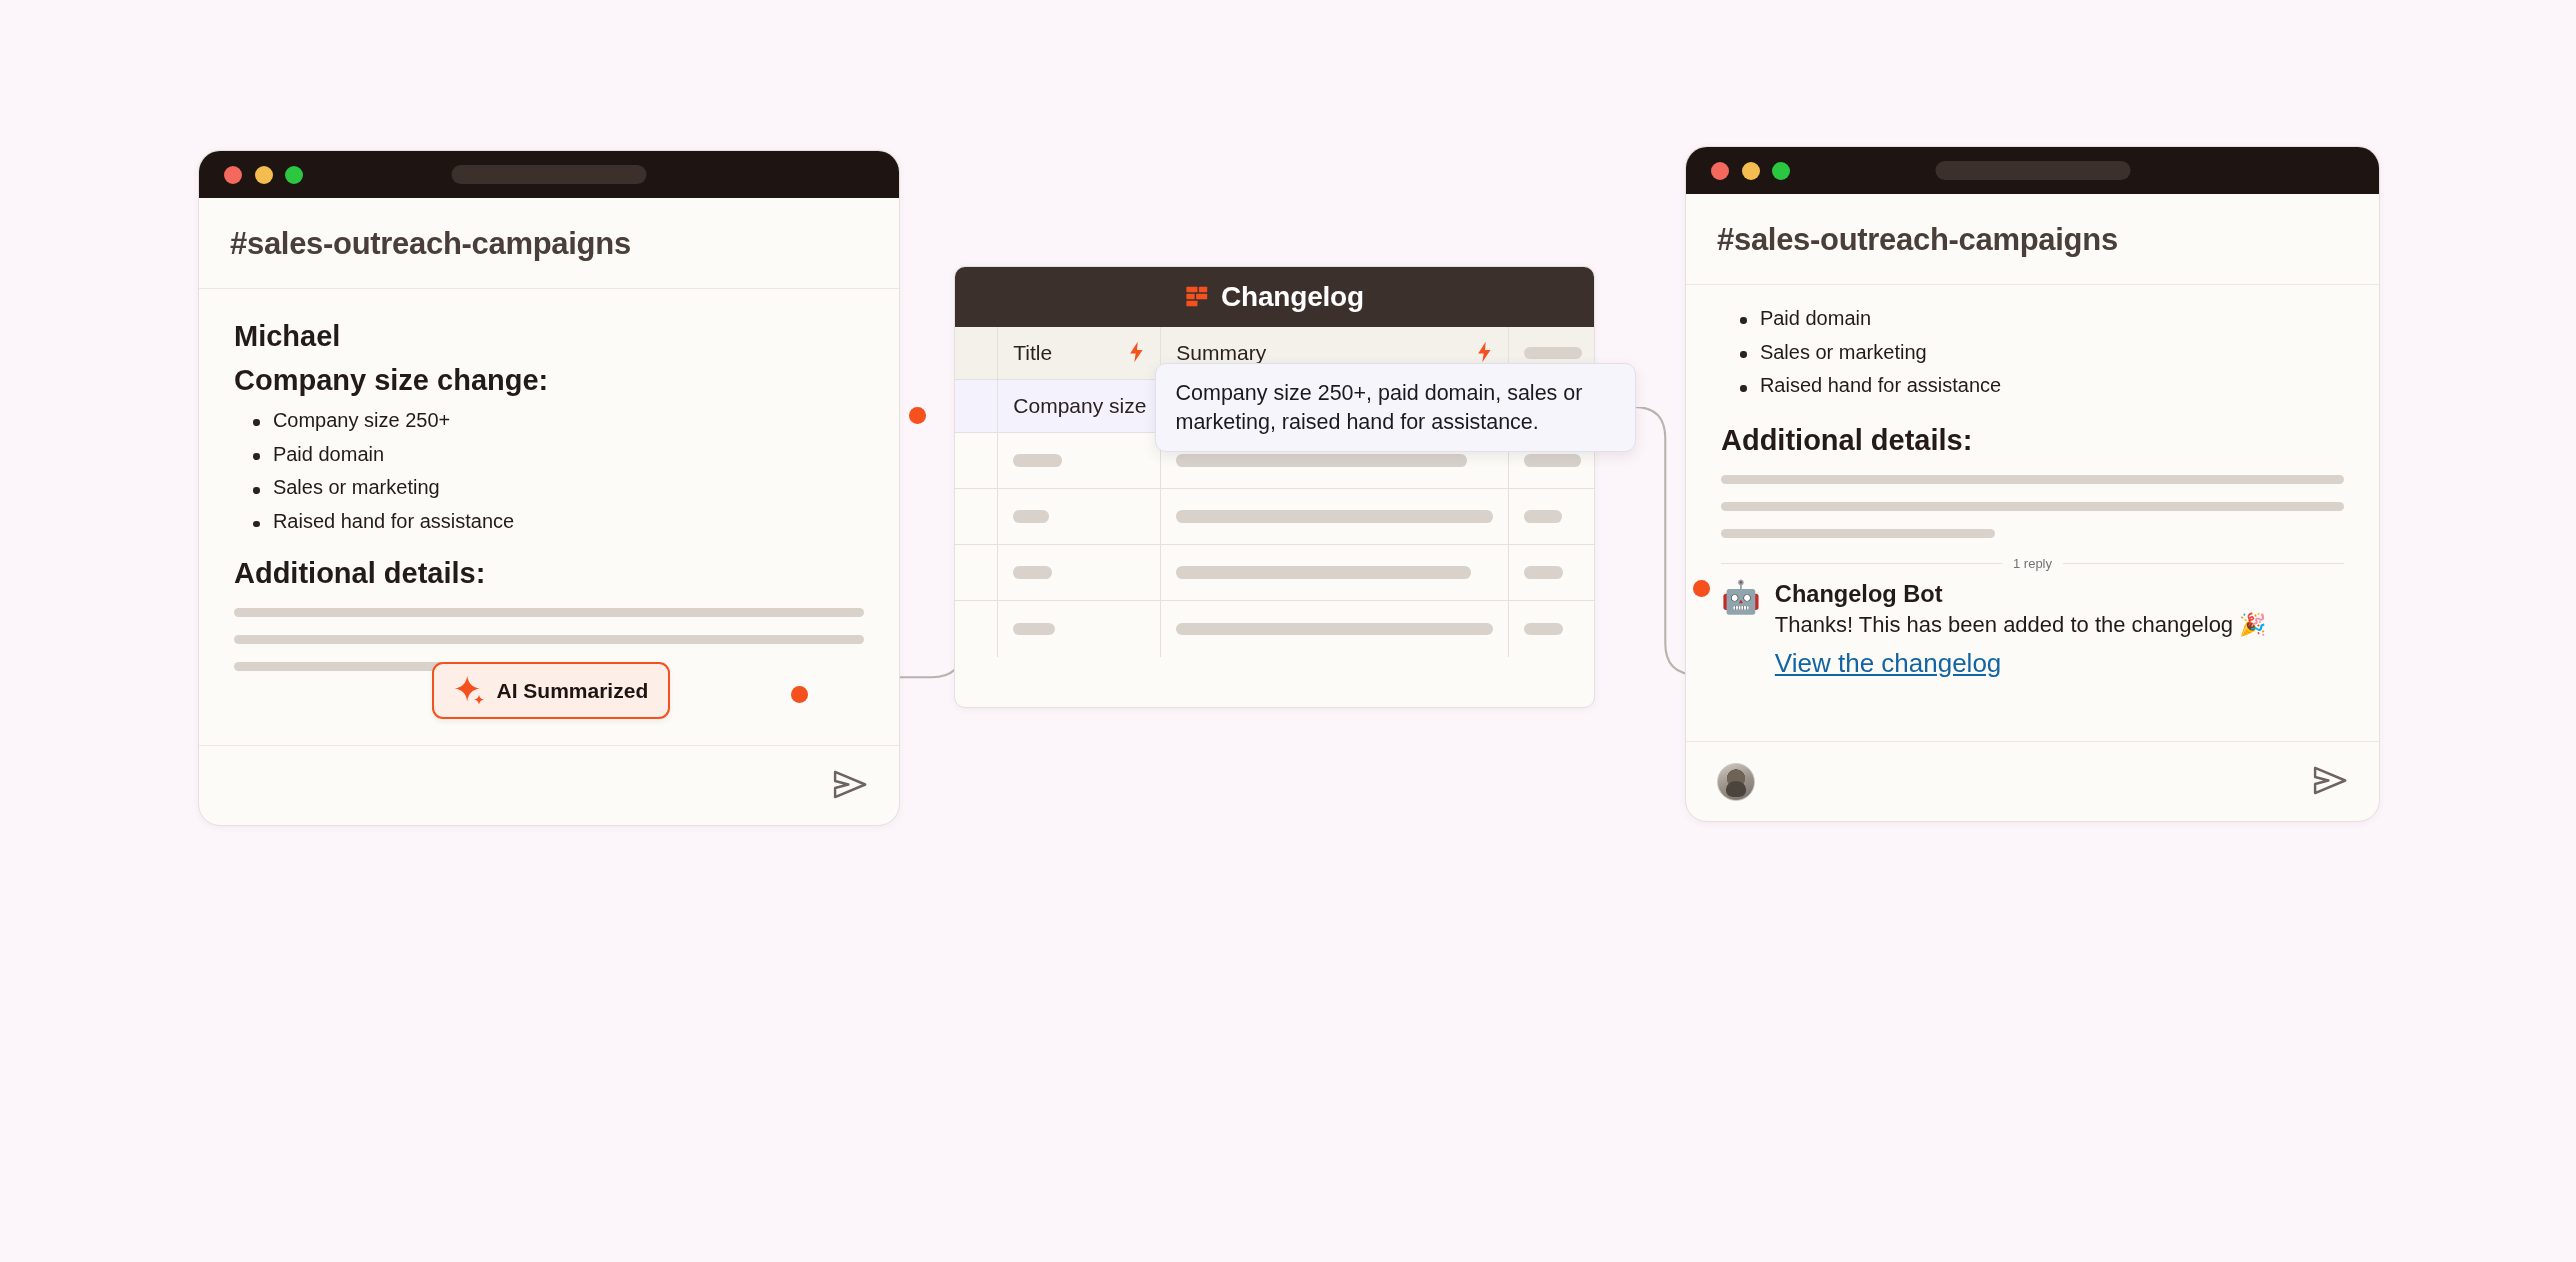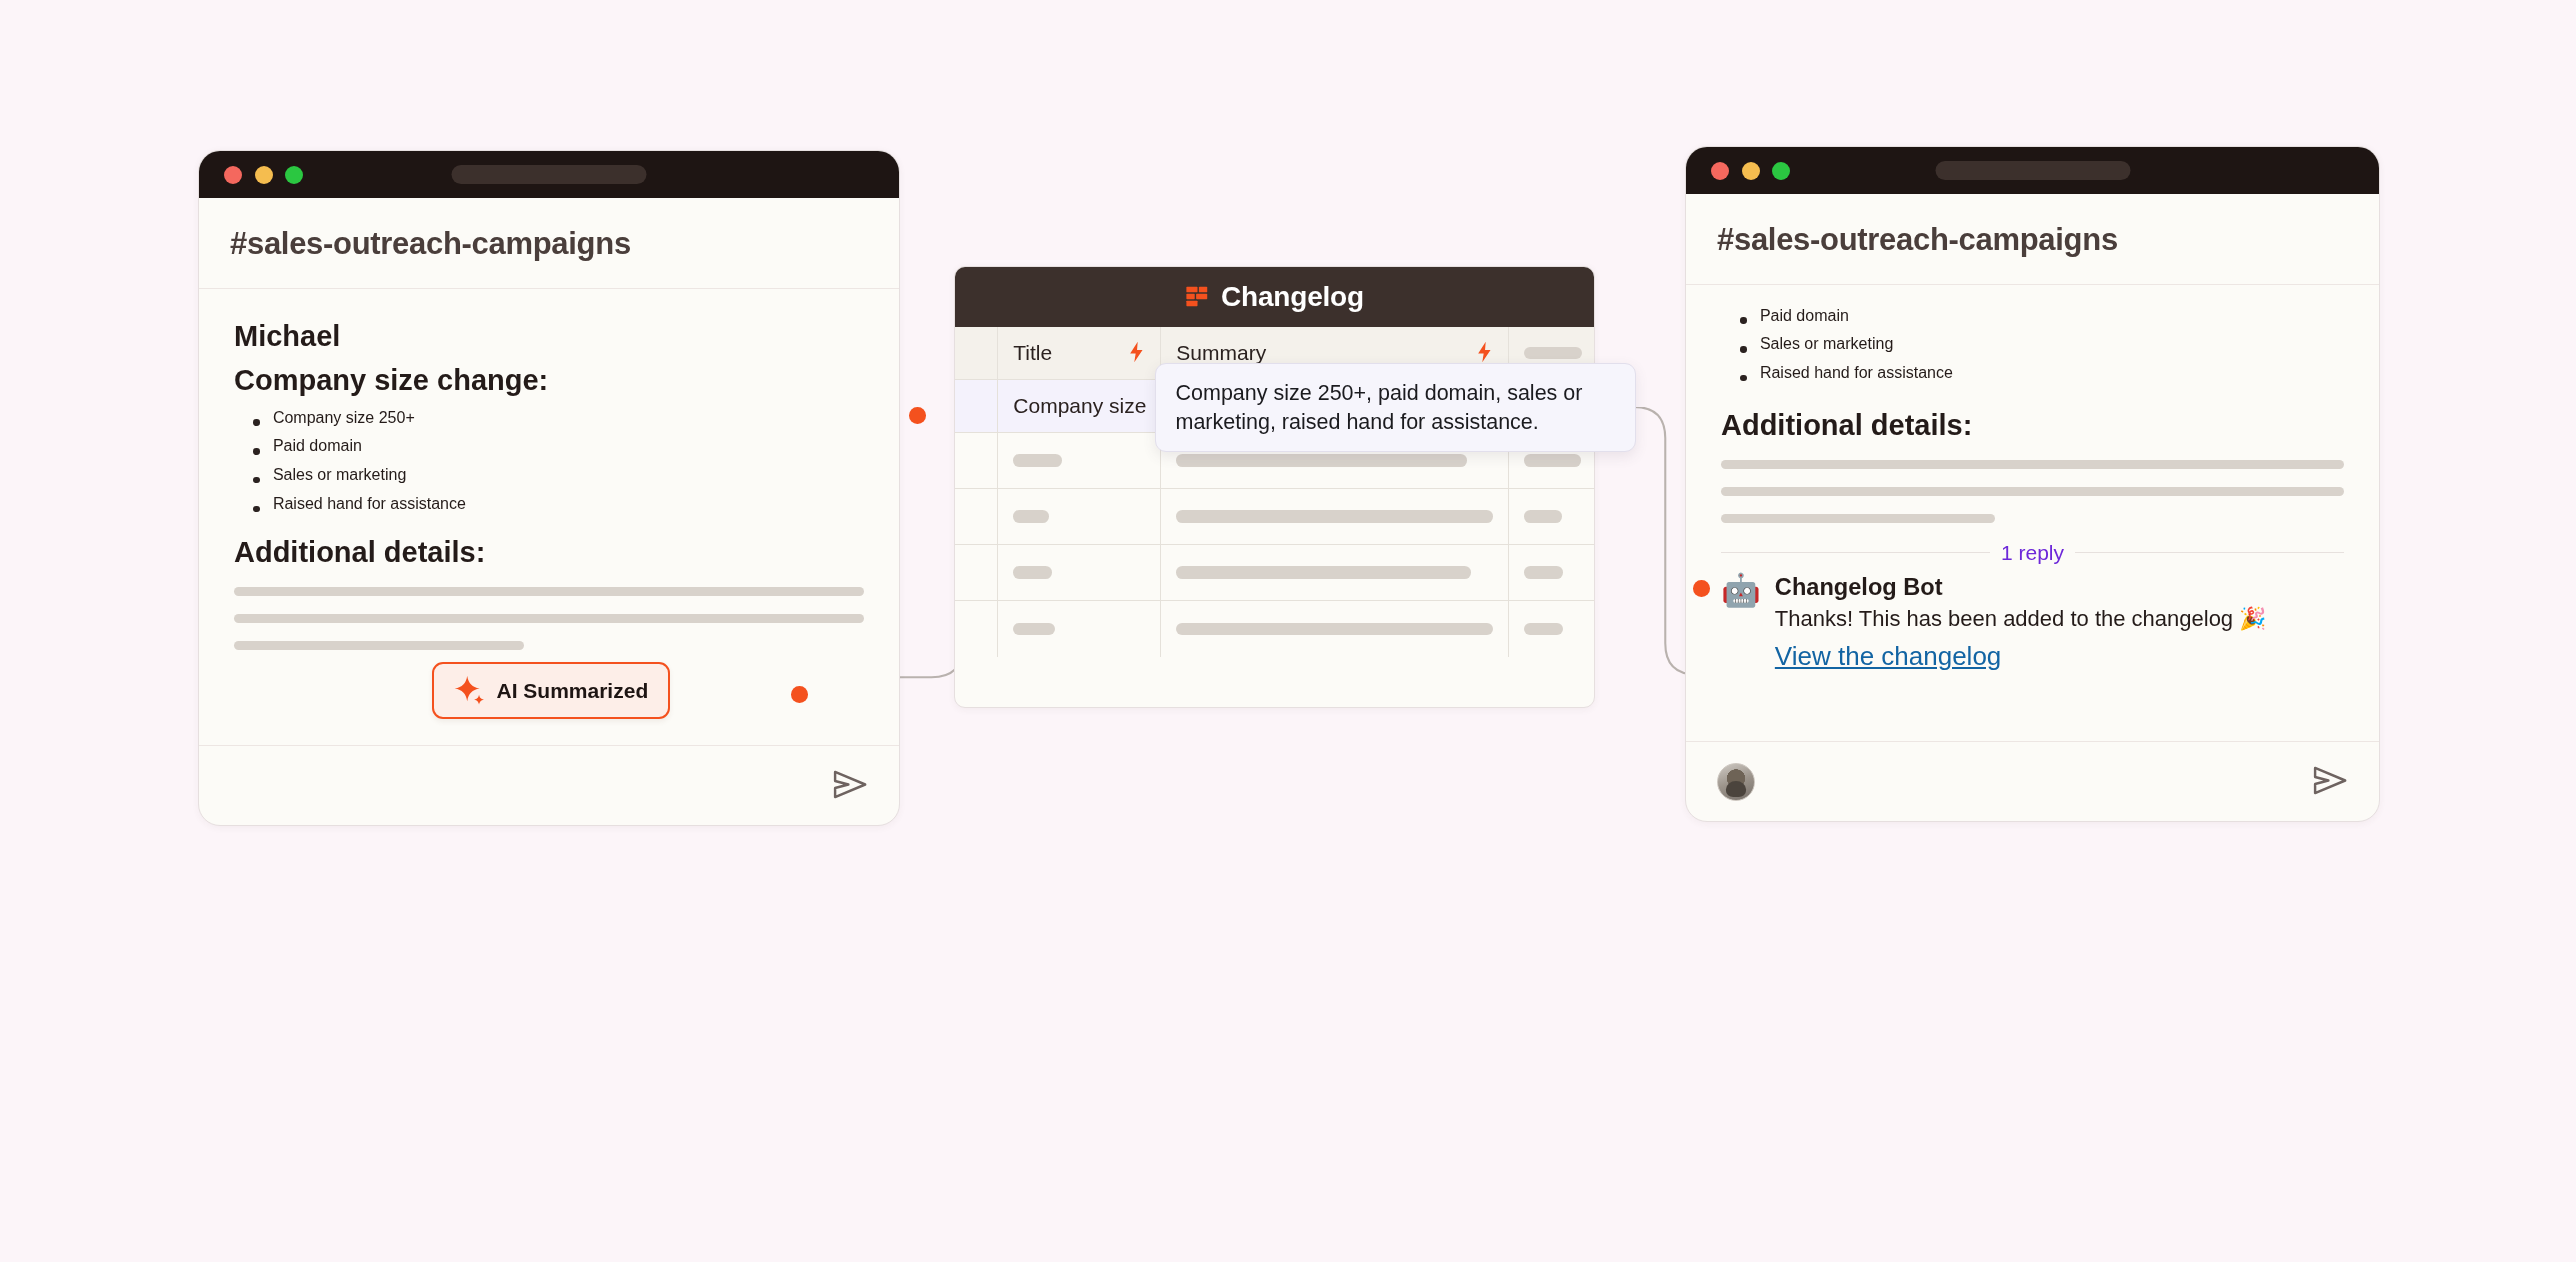--- a/index.html
+++ b/index.html
@@ -45,21 +45,21 @@
     font-size: 31px; font-weight: 700; color: #4A3E3B; letter-spacing: -0.3px;
   }
   .head-rule { height: 0.7px; background: #EDE6E3; }
 
   .body-area { padding: 31px 35px 0 35px; position: relative; }
 
   .author { font-size: 29px; font-weight: 700; color: #241B19; margin-bottom: 11px; }
   .section-label { font-size: 29px; font-weight: 700; color: #241B19; }
   ul.bullets { list-style: none; margin: 11px 0 0 15.3px; }
   ul.bullets li {
-    font-size: 16px; color: #241B19; line-height: 1.28;
+    font-size: 20px; color: #241B19; line-height: 1.28;
     position: relative; padding-left: 23.6px; margin-bottom: 8.3px;
   }
   ul.bullets li::before {
     content: ""; position: absolute; left: 4.2px; top: 11.8px;
     width: 6.3px; height: 6.3px; border-radius: 50%; background: #2B2220;
   }
 
   .skel { background: #D8D2CB; border-radius: 4.9px; height: 9px; margin-top: 18px; }
 
   .composer {
@@ -138,21 +138,21 @@
   }
 
   
   .bot-row { display: flex; gap: 14px; margin-top: 9.7px; }
   .bot-emoji { font-size: 32px; line-height: 1; }
   .bot-name { font-size: 23.6px; font-weight: 700; color: #241B19; }
   .bot-msg  { font-size: 22px; color: #241B19; margin-top: 4.2px; }
   .bot-link { font-size: 26px; color: #1264A3; margin-top: 9.7px; display: inline-block; }
   .reply-line { display:flex; align-items:center; gap:11px; margin-top: 4.2px; }
   .reply-line .rule { height:0.7px; background:#E7E1DE; flex:1; }
-  .reply-line .txt { font-size: 21px; color:#6d28d9; }
+  .reply-line .txt { font-size: 13px; color:#737373; }
 
   
   .conn { position: absolute; pointer-events: none; }
   .odot { position: absolute; width: 16.7px; height: 16.7px; border-radius: 50%; background: #F4511E; }
 </style>
 </head>
 <body>
 
 <div id="stage">
 

